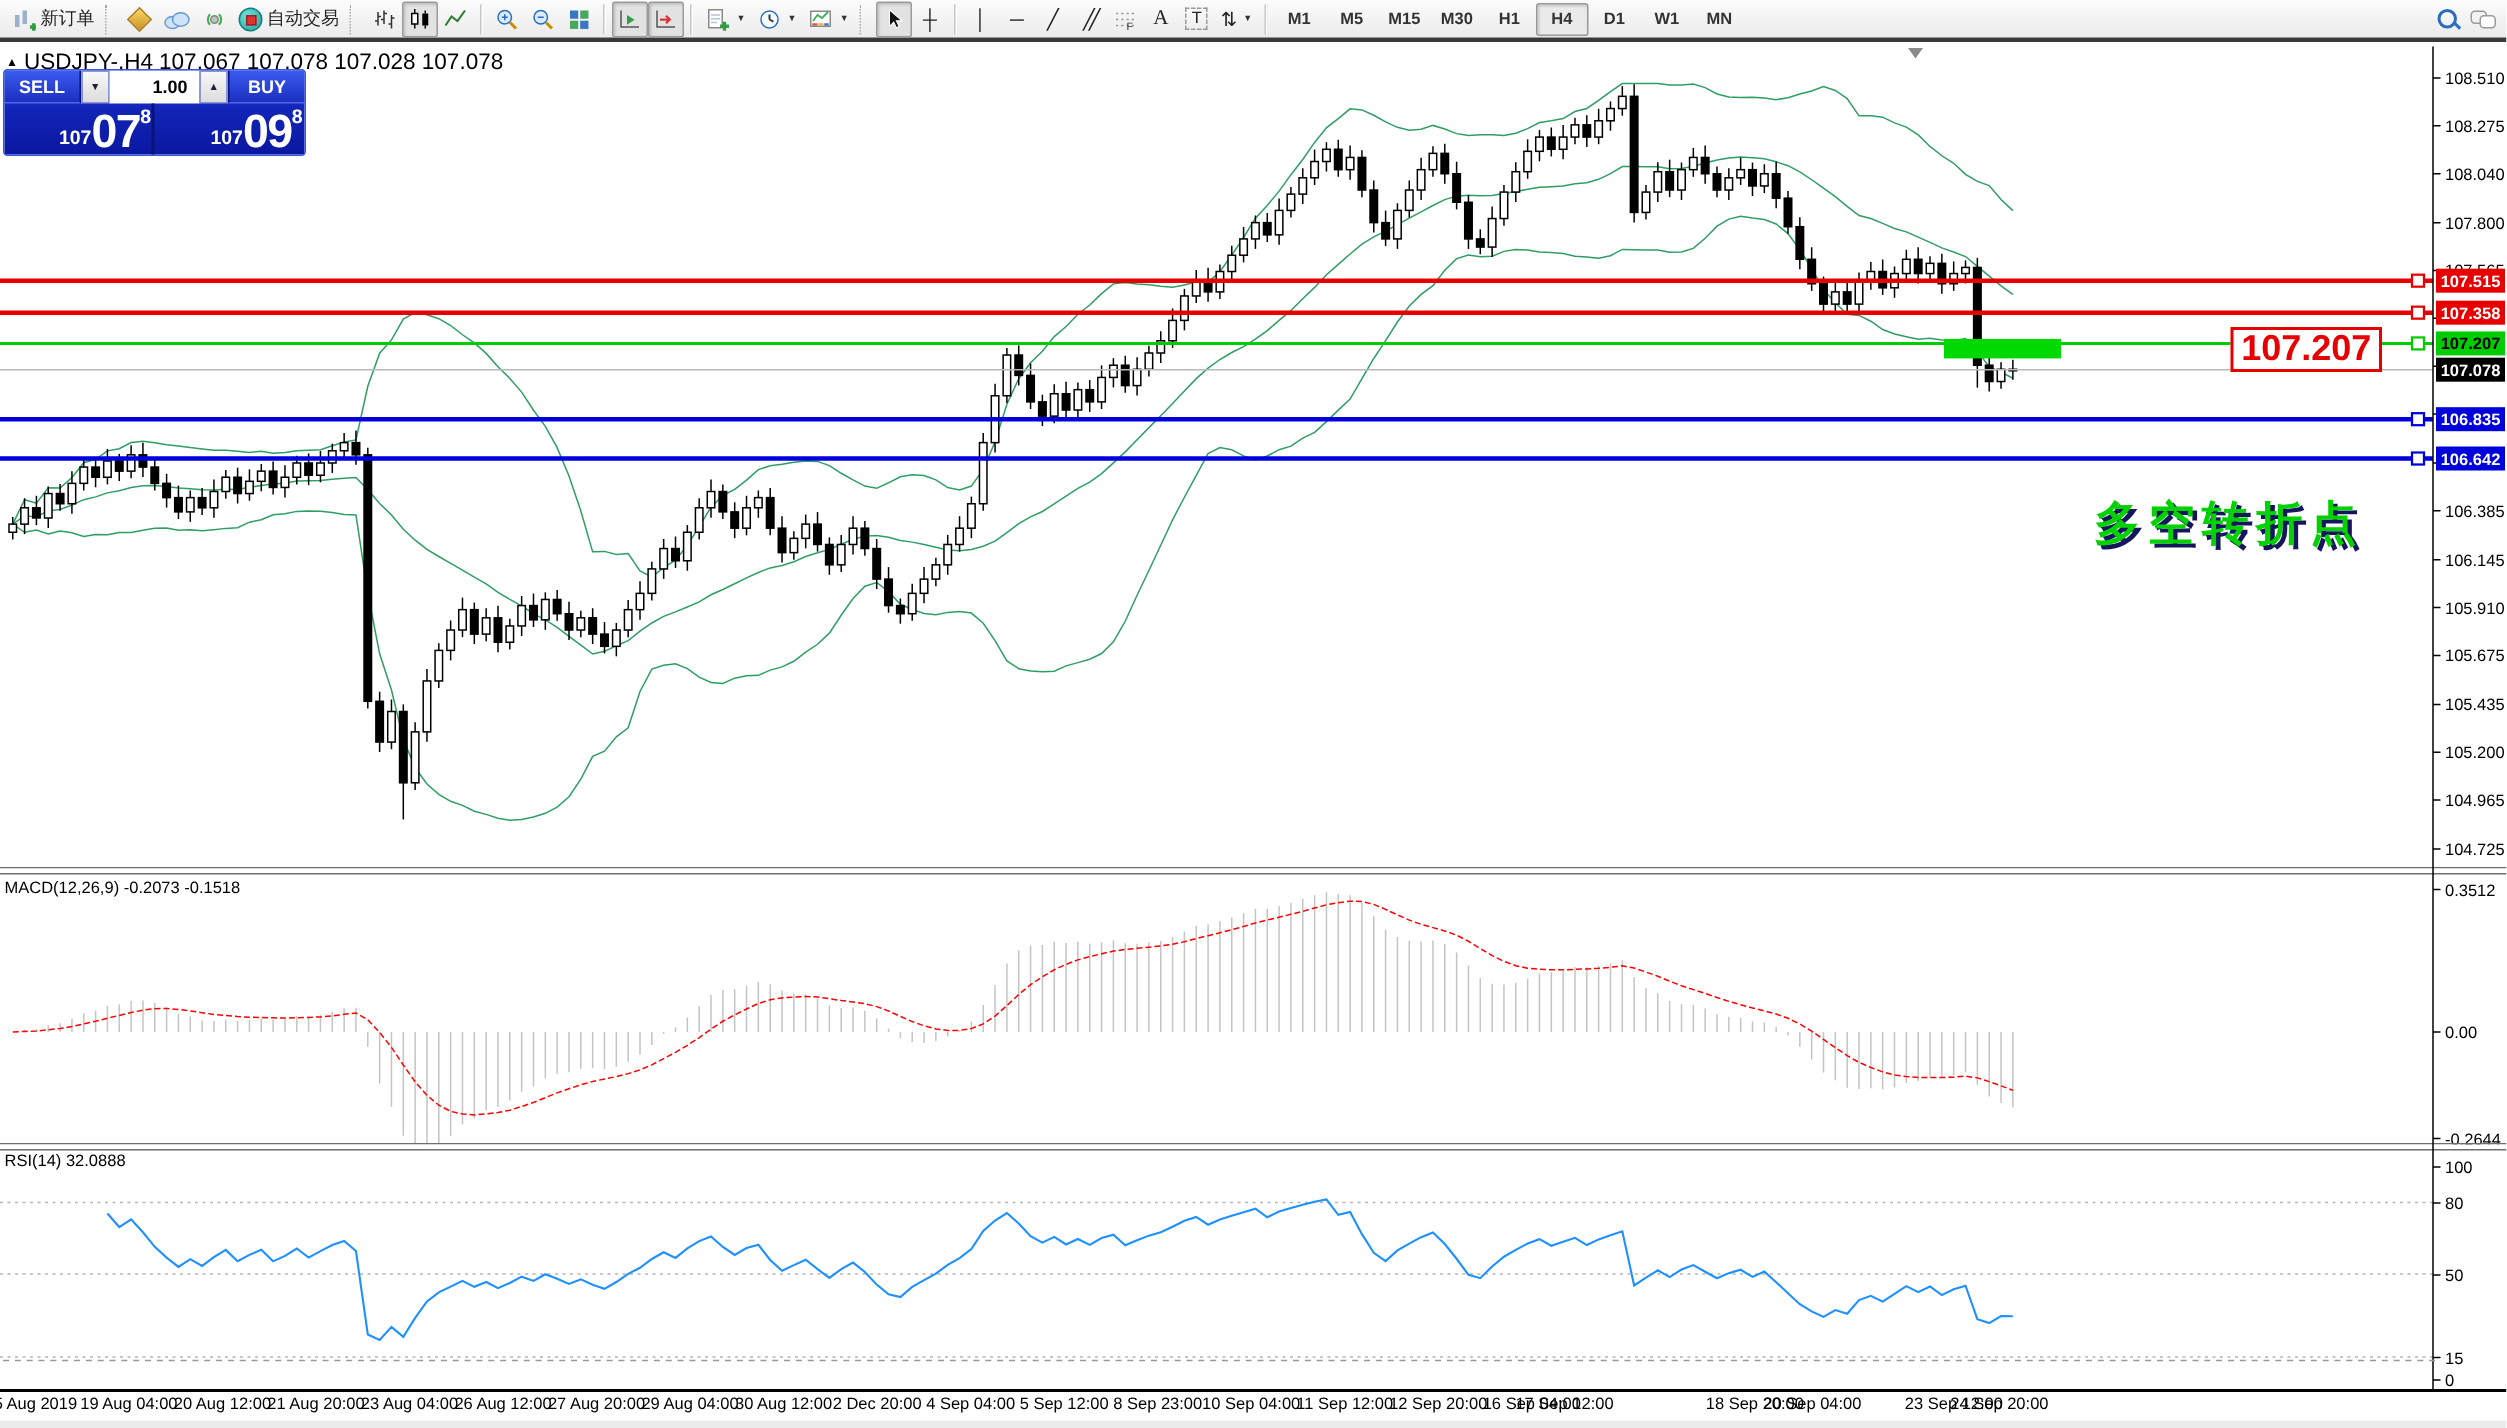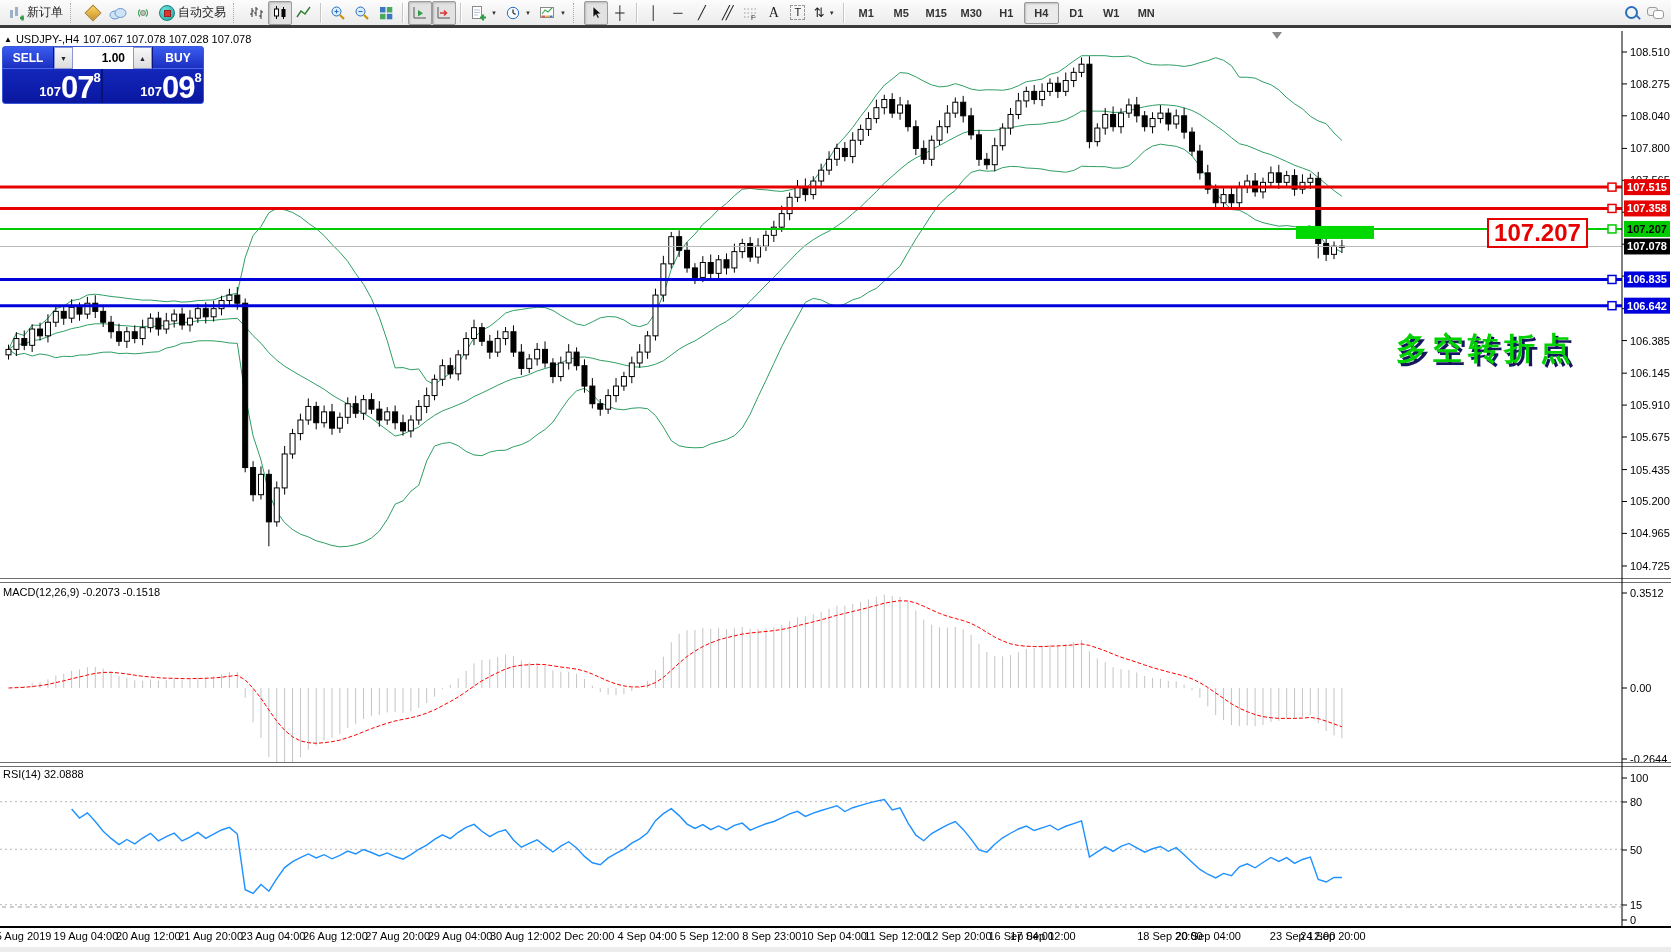--- a/index.html
+++ b/index.html
@@ -29,21 +29,21 @@
   .teal-dot .stop{position:absolute;left:4px;top:4px;width:5px;height:5px;background:#d33;border:1px solid #922;}
   .mag{width:9px;height:9px;border:2px solid #2a6fbd;border-radius:50%;position:relative;}
   .mag:after{content:"";position:absolute;left:8px;top:8px;width:6px;height:2px;background:#2a6fbd;transform:rotate(45deg);}
   .chat-ic{width:16px;height:12px;position:relative;}
   .chat-ic i{position:absolute;border:1px solid #9a9a9a;border-radius:3px;background:#f2f2f2;}
   .chat-ic i:first-child{left:0;top:0;width:9px;height:7px;}
   .chat-ic i:last-child{left:6px;top:3px;width:9px;height:7px;background:#fff;}
   
   .overlay{position:absolute;z-index:20;}
   #chart-title{left:4px;top:33px;display:flex;align-items:center;gap:4px;}
-  #chart-title .sym{font-size:11px;}
+  #chart-title .sym{font-size:15px;}
   #chart-title .mk{font-size:8px;}
   #trade-panel{left:2px;top:46px;width:202px;height:58px;border-radius:3px;overflow:hidden;
                background:linear-gradient(180deg,#2b4fe0,#1225b8 45%,#0a17a0);border:1px solid #3a57d8;box-sizing:border-box;}
   #trade-panel .row1{display:flex;height:22px;}
   .tp-btn{color:#fff;font-size:12px;font-weight:bold;display:flex;align-items:center;justify-content:center;
           background:linear-gradient(180deg,#3a5cf0,#1b2fc0);border-bottom:1px solid #4d67ef;}
   .tp-sell{width:50px;border-right:1px solid #0a1580;}
   .tp-buy{width:50px;border-left:1px solid #0a1580;}
   .tp-spin{width:19px;background:linear-gradient(180deg,#f8f8f8,#dcdcdc);color:#223;font-size:7px;
            display:flex;align-items:center;justify-content:center;border:1px solid #8a96d8;box-sizing:border-box;}

